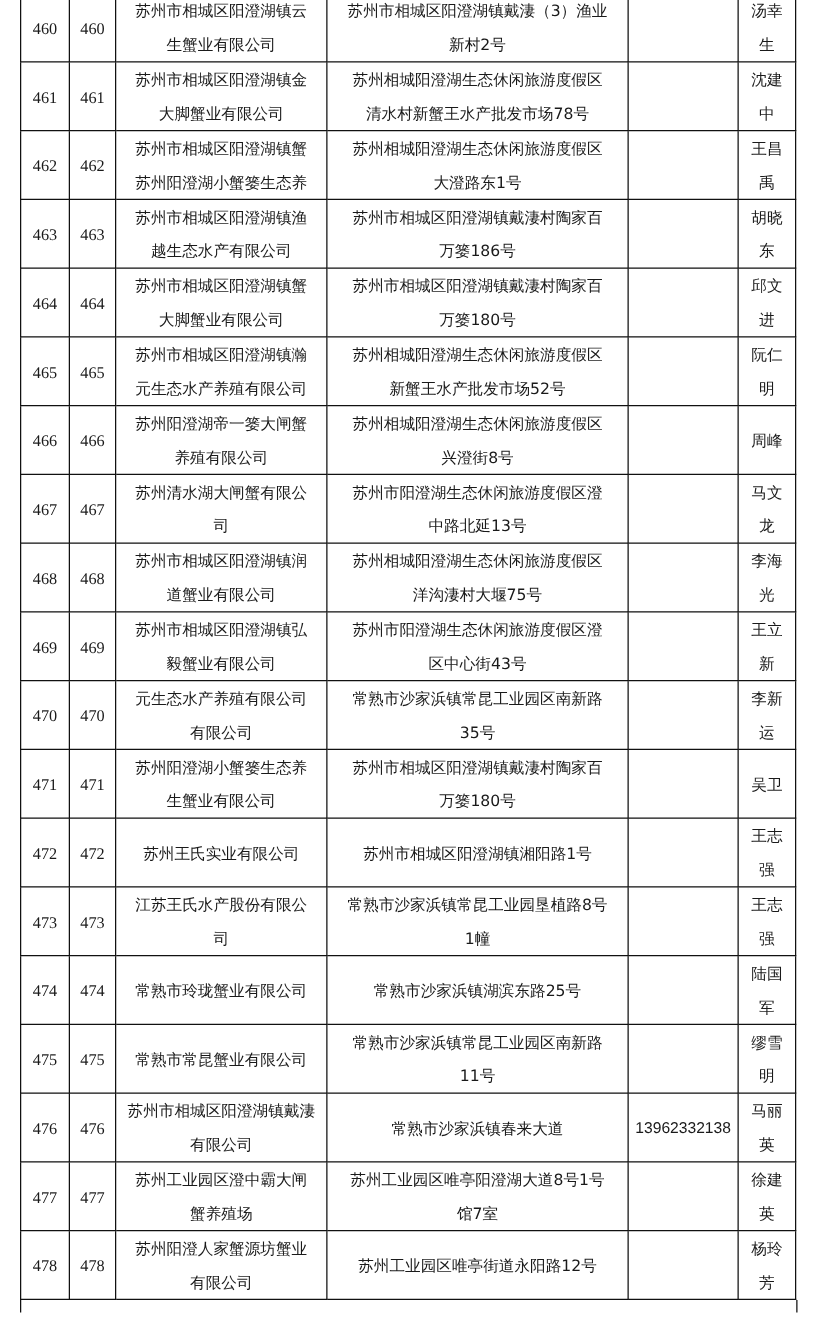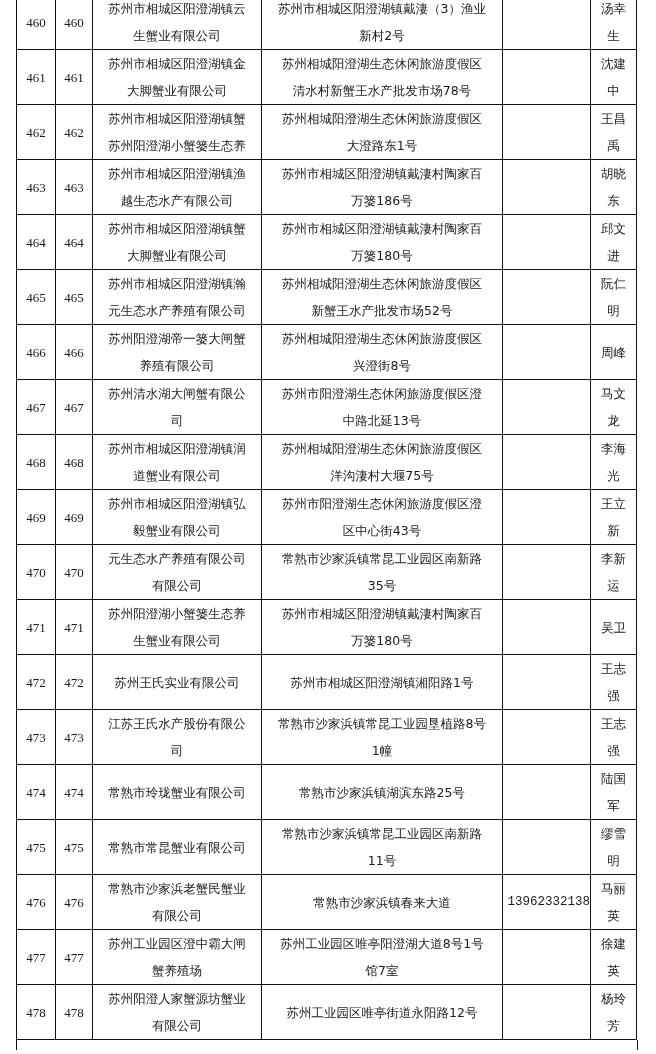--- a/index.html
+++ b/index.html
@@ -3,21 +3,21 @@
 <meta charset="utf-8">
 <style>
   html, body { margin:0; padding:0; background:#ffffff; }
   body { width:656px; height:1054px; overflow:hidden; position:relative;
          font-family: "DejaVu Sans", "Liberation Sans", sans-serif; color:#1a1a1a; }
   #table-wrap { position:absolute; left:16px; top:-6px; }
   table { border-collapse:collapse; table-layout:fixed; }
   td { border:1.5px solid #111; padding:0; text-align:center; vertical-align:middle;
        height:54px; font-size:12.5px; line-height:27px; overflow:hidden; }
   td.num { font-family: "Liberation Serif", "DejaVu Serif", serif; font-size:13px; }
-  td.phone { font-family: Liberation Mono, monospace; font-size:12.5px;text-align:right; }
+  td.phone { font-family: Liberation Sans, sans-serif; font-size:12.5px; }
   td.name { font-size:12.5px; line-height:27px; }
   col.c1 { width:39px; } col.c2 { width:37px; } col.c3 { width:169px; }
   col.c4 { width:241px; } col.c5 { width:88px; } col.c6 { width:46px; }
   .line { display:block; white-space:nowrap; }
   .name .line { white-space:normal; }
 </style>
 </head>
 <body>
 
 <div id="table-wrap">
@@ -393,21 +393,21 @@
           </td>
         </tr>
         <tr>
           <td class="num">
             <span class="line">476</span>
           </td>
           <td class="num">
             <span class="line">476</span>
           </td>
           <td class="company">
-            <span class="line">常熟市沙家浜老蟹民蟹业</span>
+            <span class="line">苏州市相城区阳澄湖镇戴淒</span>
             <span class="line">有限公司</span>
           </td>
           <td class="address">
             <span class="line">常熟市沙家浜镇春来大道</span>
           </td>
           <td class="phone">
             <span class="line">13962332138</span>
           </td>
           <td class="name">
             <span class="line">马丽</span>

